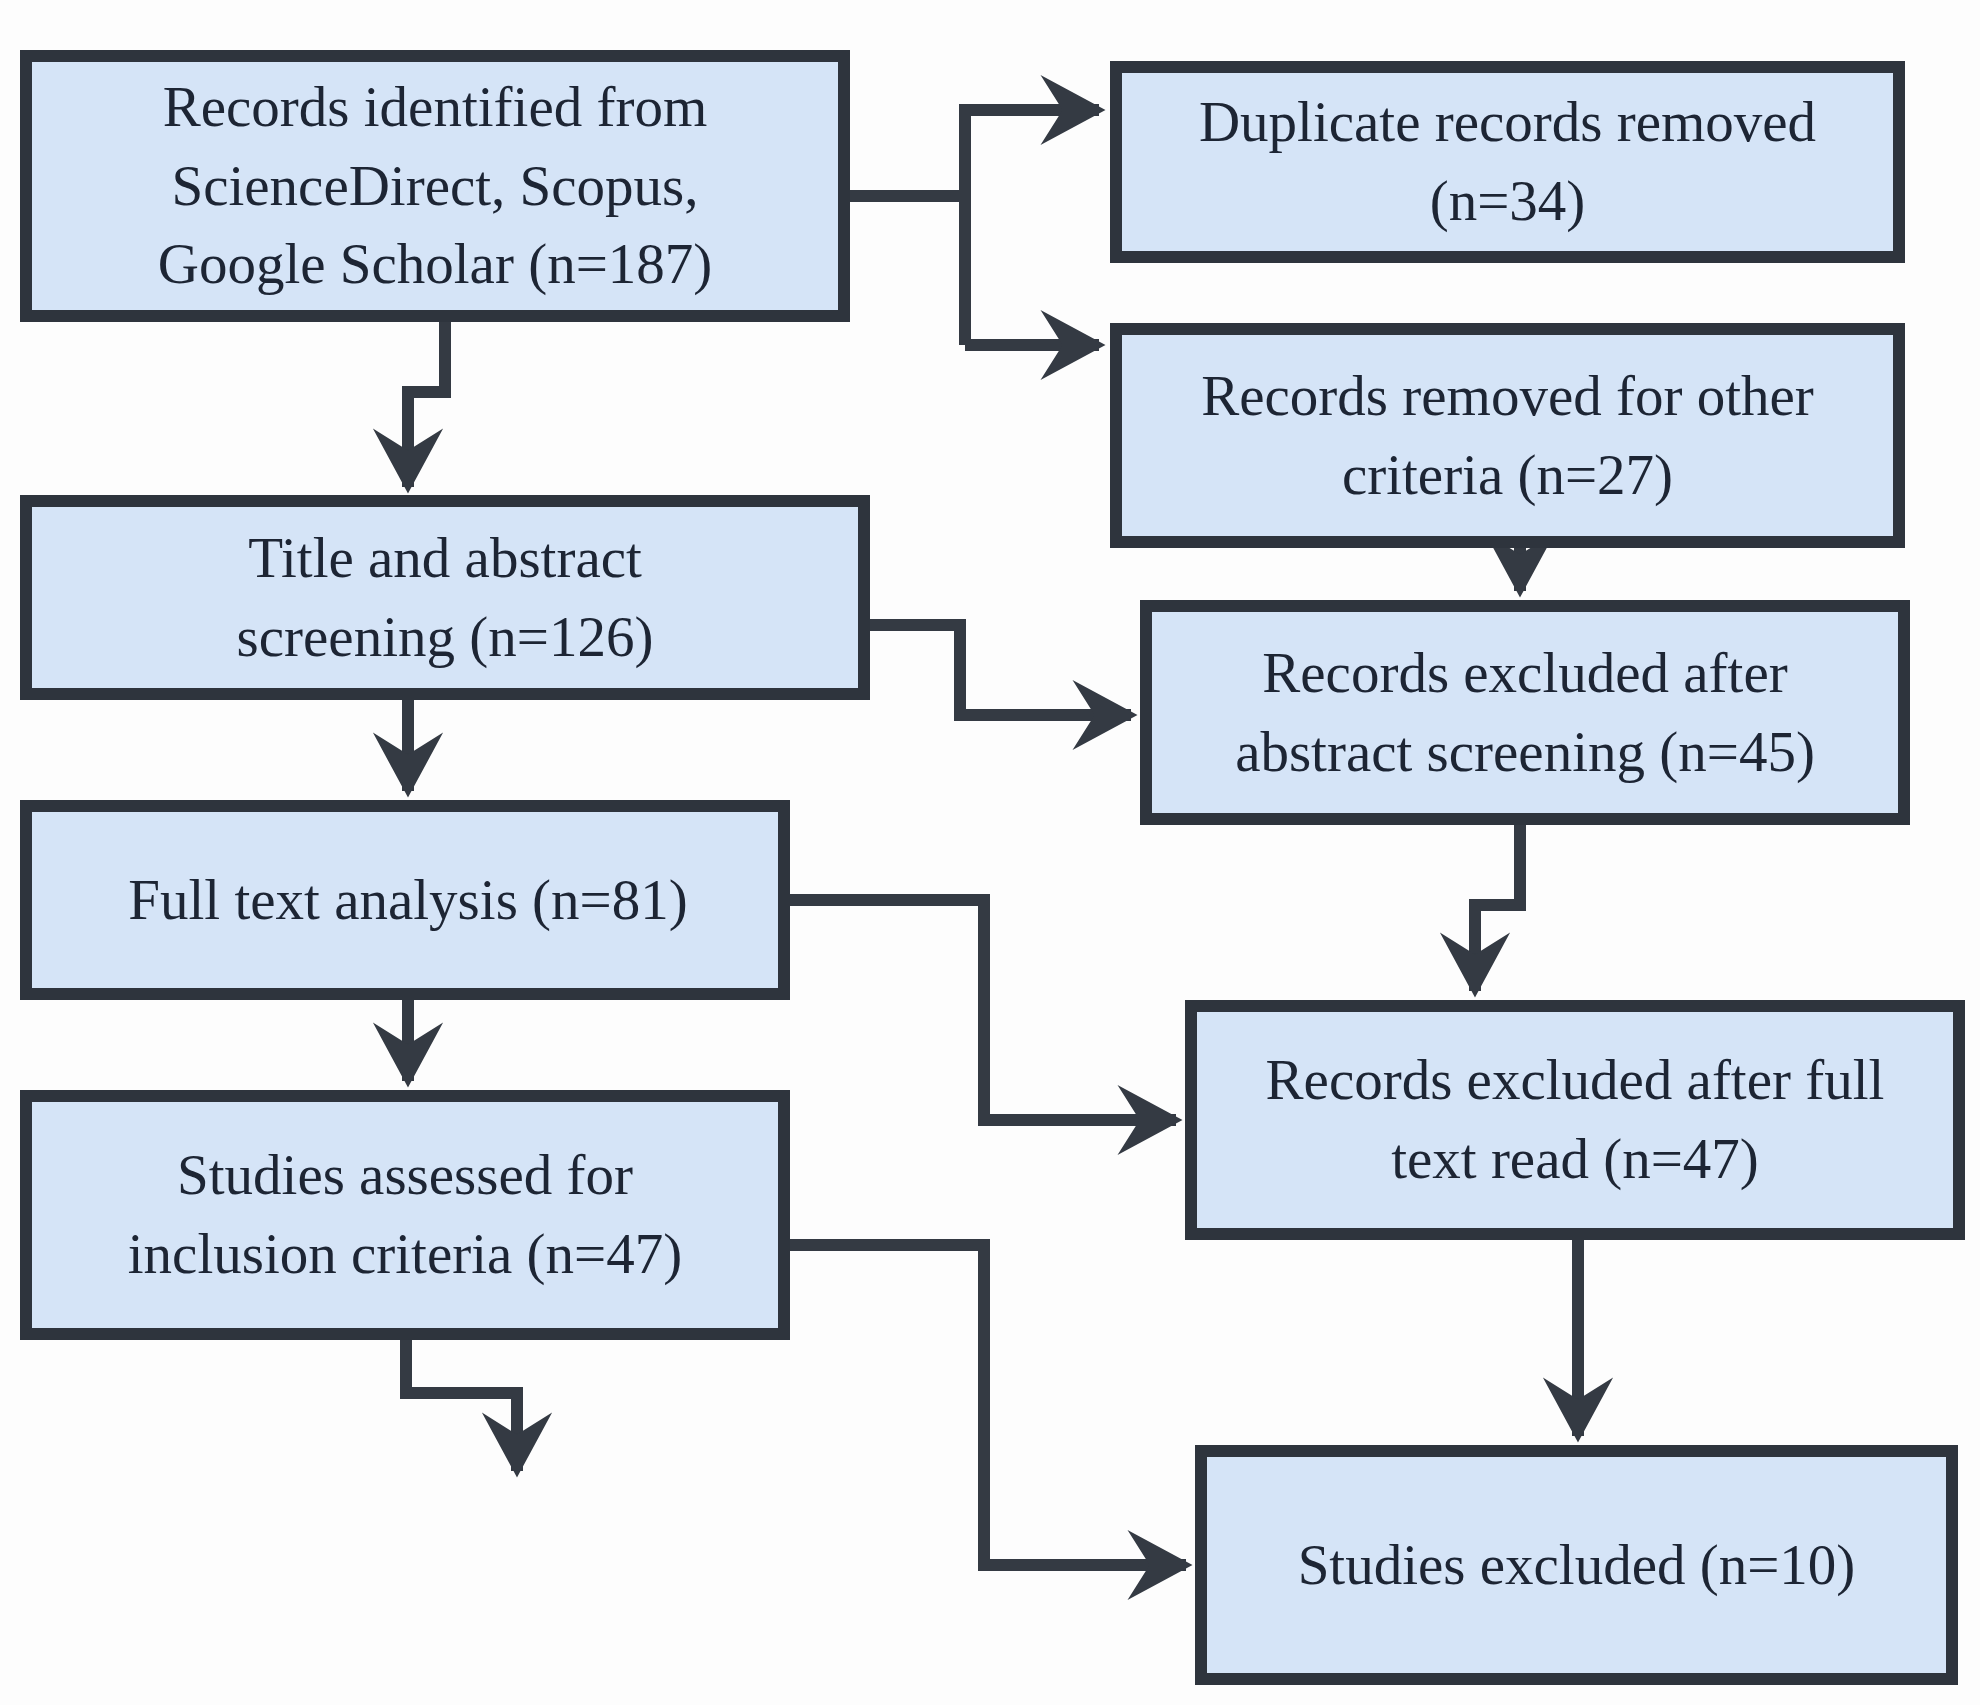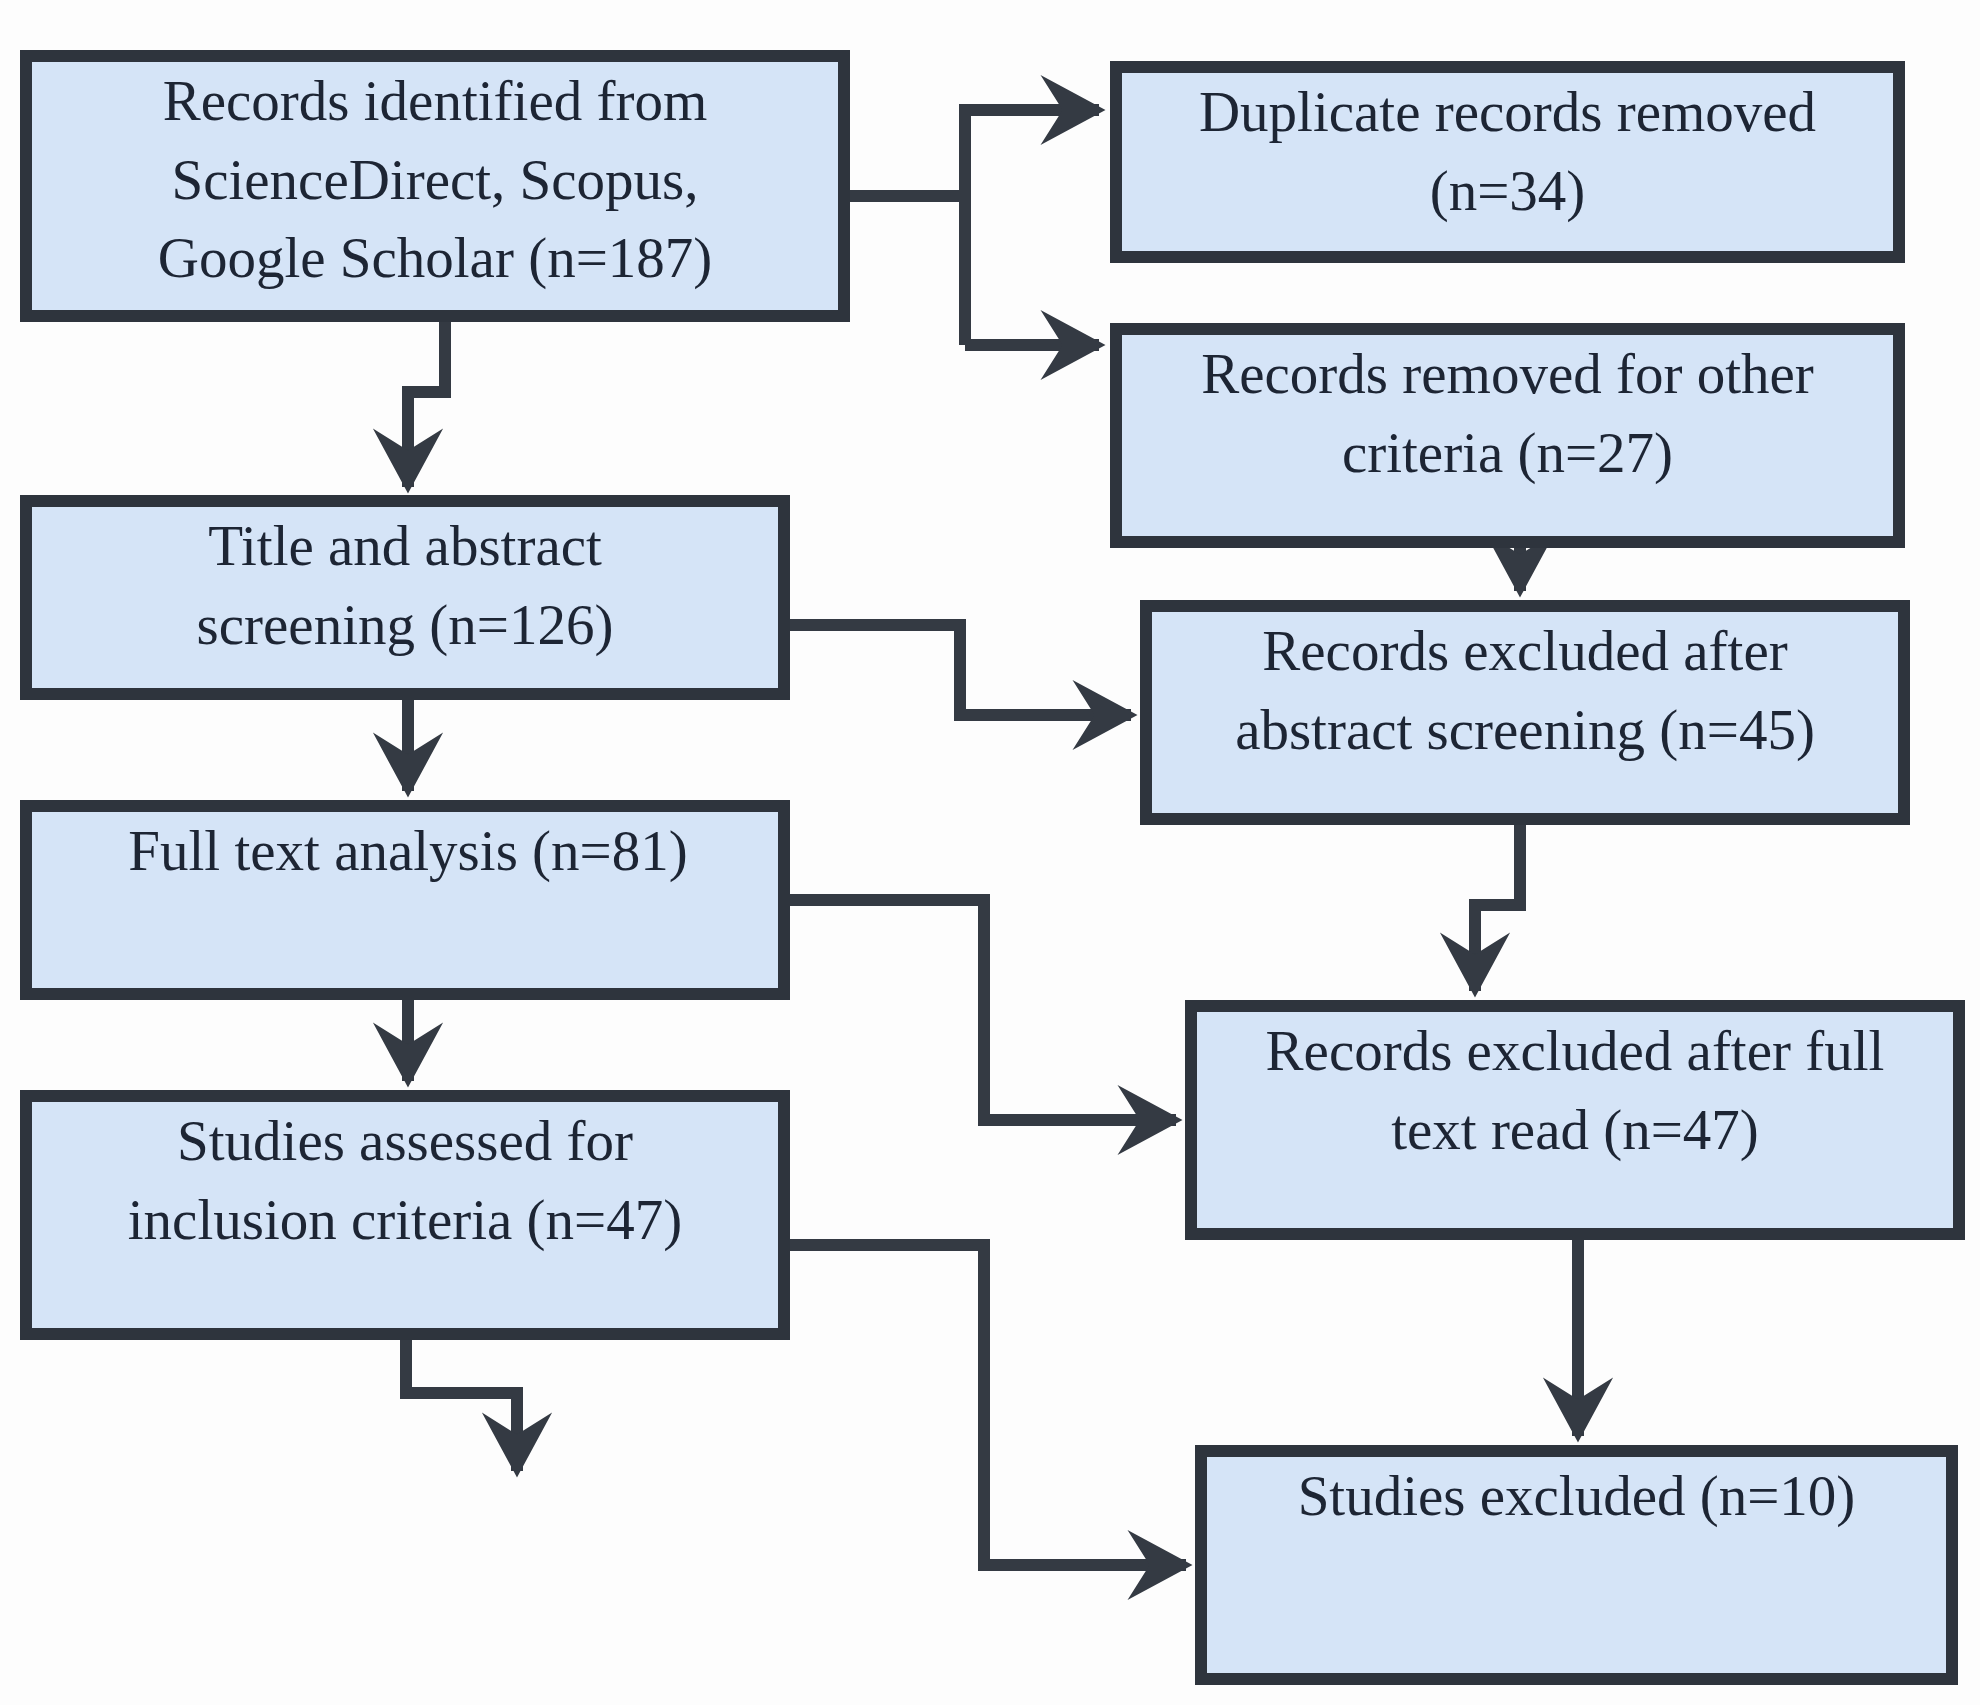--- a/index.html
+++ b/index.html
@@ -14,20 +14,21 @@
     background: #fdfdfd;
     font-family: "Liberation Serif", "DejaVu Serif", serif;
     overflow: hidden;
   }
   .flow-box {
     position: absolute;
     box-sizing: border-box;
     border: 12px solid var(--box-border, #2e343d);
     background: var(--box-fill, #d5e4f7);
     display: flex;
+    align-items: center;
     justify-content: center;
     text-align: center;
     color: var(--text, #1d2534);
     font-size: 57px;
     line-height: 1.38;
     white-space: pre-line;
     padding: 0 6px;
   }
   svg.arrows {
     position: absolute;
@@ -42,21 +43,21 @@
     stroke: var(--arrow, #343a43);
     stroke-width: 12;
   }
   svg.arrows marker path {
     fill: var(--arrow, #343a43);
     stroke: none;
   }
 
   
   #box-identified        { left: 20px;   top: 50px;   width: 830px; height: 272px; }
-  #box-title-abstract    { left: 20px;   top: 495px;  width: 770px; height: 205px; }
+  #box-title-abstract    { left: 20px;   top: 495px;  width: 850px; height: 205px; }
   #box-full-text         { left: 20px;   top: 800px;  width: 770px; height: 200px; padding-left: 12px; }
   #box-assessed          { left: 20px;   top: 1090px; width: 770px; height: 250px; }
   #box-included          { left: 22px;   top: 1480px; width: 798px; height: 213px; }
   #box-duplicates        { left: 1110px; top: 28px;   width: 795px; height: 202px; margin-top: 33px; }
   #box-other-criteria    { left: 1110px; top: 300px;  width: 795px; height: 225px; margin-top: 23px; }
   #box-abstract-excluded { left: 1140px; top: 600px;  width: 770px; height: 225px; }
   #box-fulltext-excluded { left: 1185px; top: 1000px; width: 780px; height: 240px; }
   #box-studies-excluded  { left: 1195px; top: 1445px; width: 763px; height: 240px; }
 </style>
 </head>

